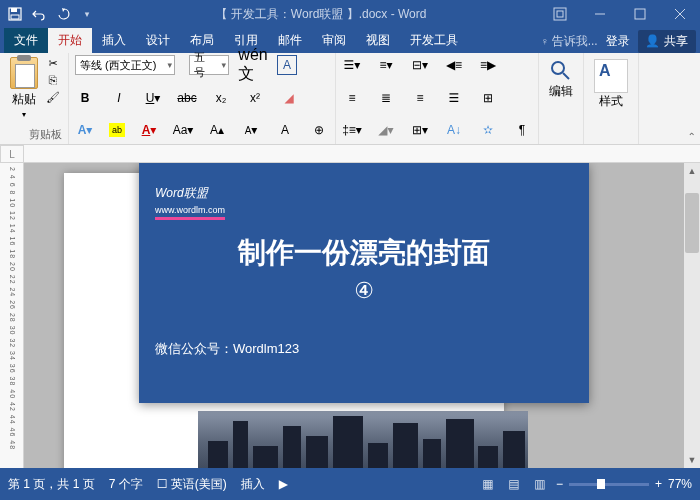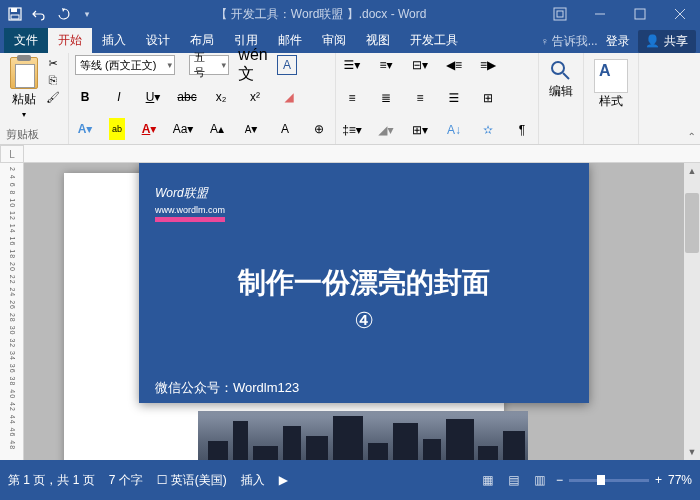--- a/index.html
+++ b/index.html
@@ -11,21 +11,21 @@
 .winbtns{display:flex}
 .winbtn{width:40px;height:28px;display:flex;align-items:center;justify-content:center;cursor:pointer;color:#c8d4e8}
 .tabs{height:25px;background:#2b579a;display:flex;align-items:flex-end;color:#fff;padding-left:4px}
 .tab{padding:4px 10px;cursor:pointer;font-size:12px}
 .tab.active{background:#f3f3f3;color:#b91c1c}
 .tab-right{margin-left:auto;display:flex;align-items:center;padding-right:4px;gap:8px}
 .tell{color:#c8d4e8;font-size:11px}
 .share{background:#1e3f73;padding:3px 8px;border-radius:2px}
 .ribbon{height:92px;background:#f3f3f3;border-bottom:1px solid #d4d4d4;display:flex;position:relative}
 .group{border-right:1px solid #e1e1e1;padding:2px 6px;display:flex;flex-direction:column;justify-content:space-between}
-.group-label{font-size:11px;color:#666;text-align:left;margin-top:auto}
+.group-label{font-size:11px;color:#666;text-align:right;margin-top:auto}
 .big-btn{display:flex;flex-direction:column;align-items:center;gap:2px;padding:2px 4px;cursor:pointer}
 .paste-icon{width:28px;height:32px;background:linear-gradient(#f9d99a,#e8b456);border:1px solid #c89640;border-radius:2px;position:relative}
 .paste-icon::before{content:"";position:absolute;top:-3px;left:6px;width:14px;height:6px;background:#888;border-radius:2px}
 .paste-icon::after{content:"";position:absolute;top:6px;left:4px;width:18px;height:22px;background:#fff;border:1px solid #999}
 .clip-side{display:flex;flex-direction:column;gap:1px;margin-left:2px}
 .sm-btn{width:18px;height:16px;display:flex;align-items:center;justify-content:center;cursor:pointer;font-size:11px}
 .font-group{min-width:200px}
 .font-row{display:flex;gap:14px;align-items:center;margin-bottom:2px}
 .combo{height:20px;border:1px solid #ababab;background:#fff;padding:0 14px 0 4px;font-size:11px;position:relative;display:flex;align-items:center}
 .combo::after{content:"▾";position:absolute;right:2px;font-size:9px;color:#666}
@@ -37,30 +37,30 @@
 .style-btn{display:flex;flex-direction:column;align-items:center;padding:4px}
 .style-icon{width:34px;height:34px;border:1px solid #ccc;background:#fff;position:relative}
 .style-icon::before{content:"A";position:absolute;top:2px;left:4px;font-size:16px;color:#2b579a;font-weight:bold}
 .ruler-corner{width:24px;height:18px;background:#f8f8f8;border:1px solid #d4d4d4;display:flex;align-items:center;justify-content:center;color:#888;font-size:10px}
 .doc-area{flex:1;display:flex;overflow:hidden;background:#bababa;position:relative}
 .vruler{width:24px;background:#f8f8f8;border-right:1px solid #d4d4d4;font-size:8px;color:#666;padding-top:4px;text-align:center;line-height:10px}
 .page-wrap{flex:1;position:relative;overflow:hidden}
 .page{position:absolute;left:40px;top:10px;width:440px;height:600px;background:#fff;box-shadow:0 0 8px rgba(0,0,0,.3)}
 .cover{position:absolute;left:115px;top:0;width:450px;height:240px;background:#2b579a;color:#fff;padding:16px;box-shadow:0 2px 10px rgba(0,0,0,.4)}
 .logo{font-size:20px;font-weight:normal;font-style:italic}
-.logo-sub{font-size:9px;border-bottom:5px solid #ec4899;padding-bottom:2px;display:inline-block}
-.cover-title{font-size:28px;font-weight:bold;text-align:center;margin-top:42px}
+.logo-sub{font-size:9px;border-bottom:3px solid #ec4899;padding-bottom:2px;display:inline-block}
+.cover-title{font-size:28px;font-weight:bold;text-align:center;margin-top:14px}
 .cover-num{font-size:22px;text-align:center;margin-top:6px}
-.cover-foot{font-size:13px;margin-top:45px}
+.cover-foot{font-size:13px;margin-top:36px}
 .city-img{position:absolute;left:174px;top:248px;width:330px;height:80px;background:linear-gradient(180deg,#8a95a8 0%,#5a6578 40%,#2a3548 100%);overflow:hidden}
 .bld{position:absolute;bottom:0;background:#1a2030}
 .scrollbar-v{position:absolute;right:0;top:0;width:16px;height:100%;background:#e8e8e8}
 .scroll-thumb{position:absolute;top:30px;width:14px;left:1px;height:60px;background:#c1c1c1;border-radius:2px}
 .scroll-arr{height:16px;display:flex;align-items:center;justify-content:center;font-size:9px;color:#666}
-.statusbar{height:40px;background:#2b579a;color:#fff;display:flex;align-items:center;padding:16px 8px;font-size:11px;gap:14px}
+.statusbar{height:32px;background:#2b579a;color:#fff;display:flex;align-items:center;padding:16px 8px;font-size:11px;gap:14px}
 .status-right{margin-left:auto;display:flex;align-items:center;gap:6px}
 .view-btn{width:20px;height:16px;display:flex;align-items:center;justify-content:center;cursor:pointer;opacity:.8}
 .zoom-slider{width:80px;height:3px;background:#5a7bb8;position:relative}
 .zoom-thumb{position:absolute;width:8px;height:10px;background:#fff;top:-4px;left:28px}
 svg{display:block}
 </style>
 </head>
 <body>
 
 <div class="titlebar">
@@ -164,21 +164,21 @@
       <div class="rb"><u>U</u>▾</div>
       <div class="rb">
           <s>abc</s>
         </div>
       <div class="rb">x₂</div>
       <div class="rb">x²</div>
       <div class="rb" style="color:#d66">◢</div>
     </div>
     <div class="font-row">
       <div class="rb" style="color:#4a90d9"><b>A</b>▾</div>
-      <div class="rb" style="background:#ffff00;width:16px;height:22px;font-size:9px">ab</div>
+      <div class="rb" style="background:#ffff00;width:16px;height:14px;font-size:9px">ab</div>
       <div class="rb" style="color:#c00"><u style="text-decoration-color:#c00"><b>A</b></u>▾</div>
       <div class="rb">Aa▾</div>
       <div class="rb">A<sup>▴</sup></div>
       <div class="rb" style="font-size:10px">A<sup>▾</sup></div>
       <div class="rb">A</div>
       <div class="rb">⊕</div>
     </div>
   </div>
 
   <div class="group para-group">

